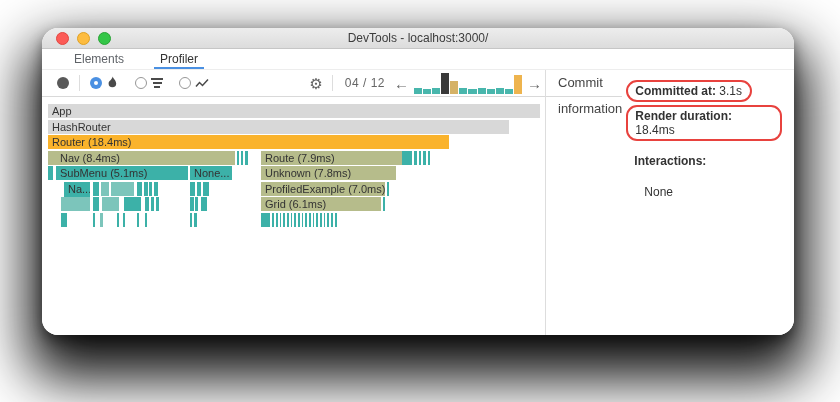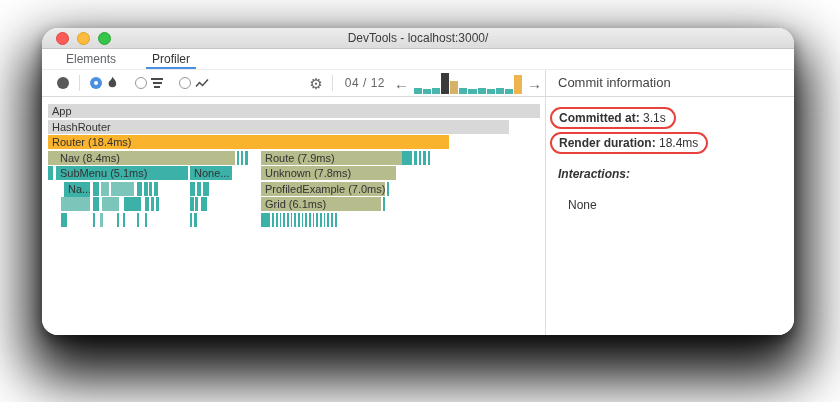--- a/index.html
+++ b/index.html
@@ -12,27 +12,27 @@
   .titlebar{position:relative;height:20px;flex:0 0 20px;background:linear-gradient(#ededed,#dcdcdc);
     border-bottom:1px solid #c6c6c6;display:flex;align-items:center;}
   .lights{position:absolute;left:14px;top:4px;display:flex;gap:8px;}
   .light{width:11px;height:11px;border-radius:50%;}
   .light.red{background:#fc5b57;border:0.5px solid #e2463f;}
   .light.yellow{background:#fdbc40;border:0.5px solid #dfa023;}
   .light.green{background:#34c648;border:0.5px solid #2aa336;}
   .title{flex:1;text-align:center;font-size:12px;color:#3c3c3c;}
   
   .tabbar{height:20px;flex:0 0 20px;background:#fff;display:flex;align-items:stretch;
-    padding-left:18px;border-bottom:1px solid #ededed;}
+    padding-left:26px;border-bottom:1px solid #ededed;}
   .tab{display:flex;align-items:center;padding:0 6px;margin-right:24px;font-size:12px;color:#5f6368;cursor:default;}
   .tab.active{color:#333;box-shadow:inset 0 -2px 0 #4a90e2;}
   
   .main{flex:1;display:flex;min-height:0;}
   .left-panel{width:503px;flex:0 0 503px;display:flex;flex-direction:column;border-right:1px solid #ddd;}
-  .right-panel{flex:1;display:flex;flex-direction:column;background:#fff;}
+  .right-panel{flex:1;display:flex;flex-direction:row;background:#fff;}
   
   .toolbar{height:26px;flex:0 0 26px;border-bottom:1px solid #d9d9d9;display:flex;align-items:center;background:#fff;}
   .record{width:12px;height:12px;border-radius:50%;background:#595959;margin-left:15px;}
   .vsep{width:1px;height:16px;background:#ddd;margin:0 10px;}
   .radio{width:12px;height:12px;border-radius:50%;border:1px solid #979797;box-sizing:border-box;position:relative;}
   .radio.sel{border:none;background:#4a90e2;}
   .radio.sel::after{content:"";position:absolute;left:4px;top:4px;width:4px;height:4px;border-radius:50%;background:#fff;}
   .viewicon{margin-left:4px;display:flex;align-items:center;}
   .ranked{display:flex;flex-direction:column;gap:2px;}
   .ranked i{display:block;height:2px;background:#4a4a4a;}
@@ -48,21 +48,21 @@
     white-space:nowrap;overflow:hidden;box-sizing:border-box;padding-left:4px;cursor:default;}
   .fbar.tick{padding:0;}
   
   .ci-header{height:26px;flex:0 0 26px;line-height:26px;border-bottom:1px solid #d9d9d9;
     padding-left:12px;font-size:13px;color:#444;}
   .ci-body{padding:7px 12px;font-size:12px;color:#333;}
   .annot{display:inline-block;border:2px solid #e8423e;border-radius:11px;padding:2px 8px 2px 7px;margin-left:-8px;}
   .lbl{font-weight:bold;}
   .ci-row{margin-top:3px;}
   .ci-row.second{}
-  .ci-row.inter{margin-top:13px;font-weight:bold;font-style:italic;}
+  .ci-row.inter{margin-top:13px;font-weight:bold;}
   .ci-row.none{margin-top:17px;padding-left:10px;}
 </style>
 </head>
 <body>
 
 <div class="stage">
   <div class="window">
 
     <div class="titlebar">
       <div class="lights">

